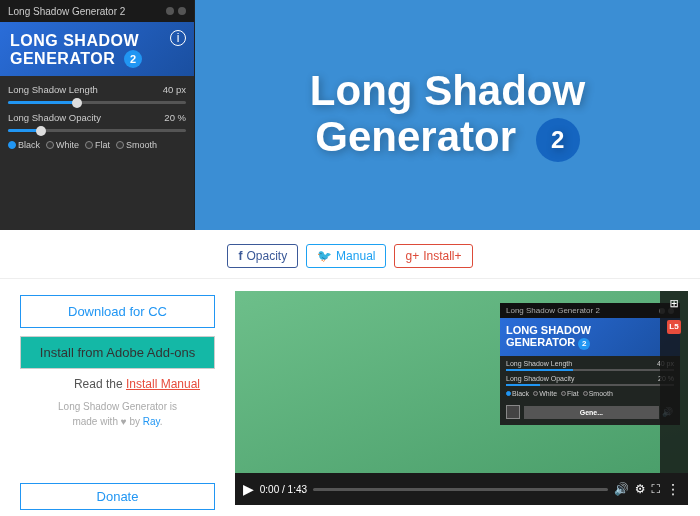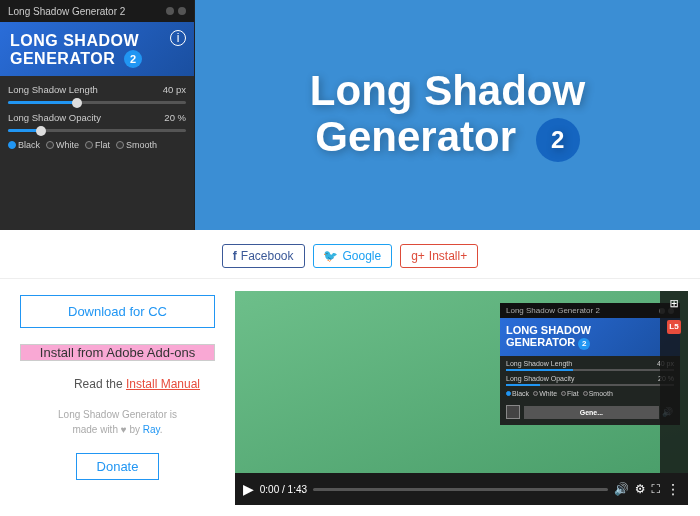--- a/index.html
+++ b/index.html
@@ -271,41 +271,40 @@
       height: calc(516px - 230px - 48px);
     }
 
     
     .left-panel {
       width: 235px;
       flex-shrink: 0;
       padding: 16px 20px;
       display: flex;
       flex-direction: column;
-      align-items: center;
-      gap: 16px;
+      gap: 8px;
     }
 
     .download-btn {
       width: 100%;
       padding: 8px;
       border: 1px solid #2196f3;
       color: #2196f3;
       background: #fff;
       font-size: 13px;
       cursor: pointer;
       text-align: center;
     }
 
     .install-btn {
       width: 100%;
-      padding: 0;
+      padding: 8px;
       border: 1px solid #ccc;
       color: #333;
-      background: #f9a8d4;
+      background: #14b8a6;
       font-size: 13px;
       cursor: pointer;
       text-align: center;
     }
 
     .install-manual-row {
       font-size: 12px;
       color: #555;
       text-align: center;
       margin-left: 39px;
@@ -331,20 +330,21 @@
       margin-top: 48px;
     }
 
     .donate-btn {
       padding: 5px 20px;
       border: 1px solid #2196f3;
       color: #2196f3;
       background: #fff;
       font-size: 13px;
       cursor: pointer;
+      margin-top: 46px;
     }
 
     .ask-text {
       font-size: 11.5px;
       color: #aaa;
       text-align: center;
       line-height: 1.6;
     }
 
     
@@ -635,25 +635,25 @@
       <span>Long Shadow</span><br>
       <span>Generator</span>
       <span class="main-version-badge">2</span>
     </div>
   </div>
 </div>
 
 <div class="social-bar">
   <button class="social-btn social-fb">
     <span style="font-weight:bold;">f</span>
-    <span>Facebook</span>
+    <span>Opacity</span>
   </button>
   <button class="social-btn social-tw">
     <span>🐦</span>
-    <span>Google</span>
+    <span>Manual</span>
   </button>
   <button class="social-btn social-gp">
     <span>g+</span>
     <span>Install+</span>
   </button>
 </div>
 
 <div class="main-content">
 
   <div class="left-panel">

